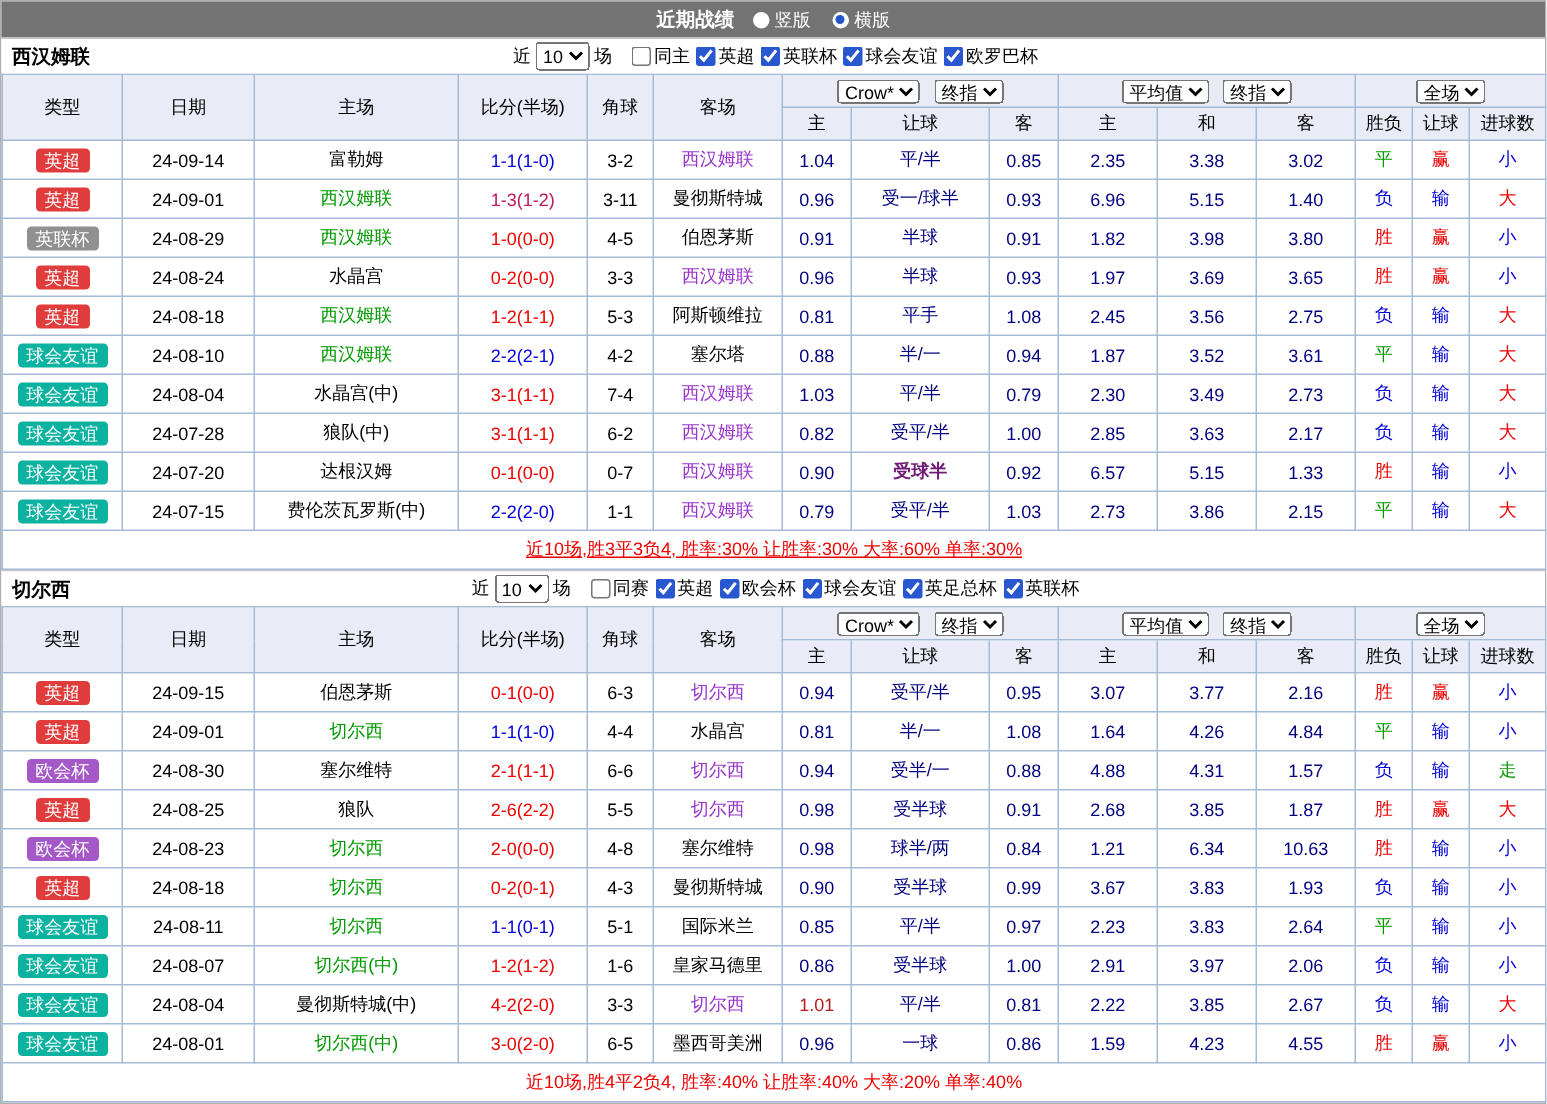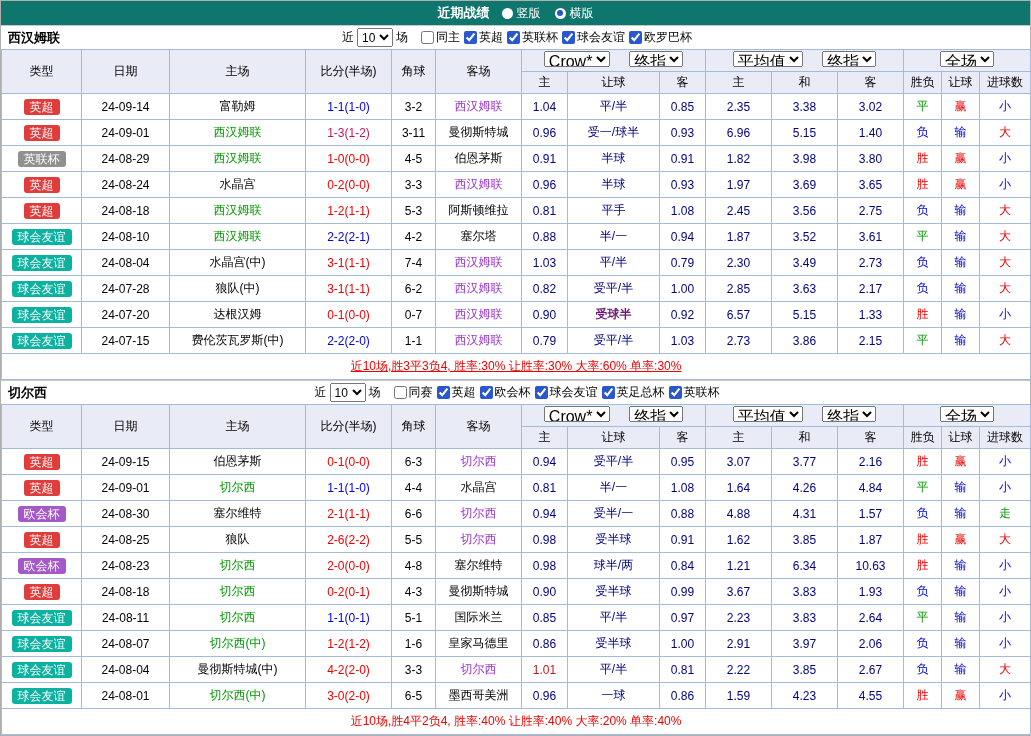--- a/index.html
+++ b/index.html
@@ -16,30 +16,30 @@
   .filter-row{position:relative;height:23px;display:flex;align-items:center;justify-content:center;background:#fff}
   .team-name{position:absolute;left:7px;top:0;line-height:23px;font-weight:bold;font-size:13px}
   .filters{display:inline-flex;align-items:center}
   .filters .lbl{margin:0 3px}
   .filters select{font-size:12px;height:19px}
   .cb{display:inline-flex;align-items:center;margin-left:2px}
   .cb input{width:13px;height:13px;margin:0 2px;accent-color:#2957cf}
   table.results{width:100%;border-collapse:collapse;table-layout:fixed}
   .results th,.results td{border:1px solid #a4bbd8;text-align:center;padding:0;white-space:nowrap;overflow:hidden}
   .results thead th{background:#e9ecf7;font-weight:normal;height:22px;font-size:12px}
-  .results thead select{font-size:16px;height:16px;margin:0 8px}
+  .results thead select{font-size:12px;height:16px;margin:0 3px}
   .results tbody td{height:26px;background:#fff}
   .results tfoot td{height:26px;background:#fff}
   .badge{display:inline-block;color:#fff;border-radius:3px;padding:1px 6px;line-height:14px;font-size:12px}
 </style>
 </head>
 <body>
 
 <div class="page">
-  <div class="title-bar" style="background: #0f766e;">
+  <div class="title-bar" style="background: #737373;">
     <span class="title">近期战绩</span>
     <span class="radio-group">
         <span class="radio">
           <span class="radio-circle"></span>
           <span>竖版</span>
         </span>
         <span class="radio">
           <span class="radio-circle on"></span>
           <span>横版</span>
         </span>
@@ -447,21 +447,21 @@
             <tr>
               <td><span class="badge" style="background: rgb(225, 60, 60);">英超</span></td>
               <td>24-08-25</td>
               <td>狼队</td>
               <td style="color: rgb(238, 0, 0);">2-6(2-2)</td>
               <td>5-5</td>
               <td style="color: rgb(153, 51, 204);">切尔西</td>
               <td style="color: rgb(0, 0, 128);">0.98</td>
               <td style="color: rgb(0, 0, 128);">受半球</td>
               <td style="color: rgb(0, 0, 128);">0.91</td>
-              <td style="color: rgb(0, 0, 128);">1.62</td>
+              <td style="color: rgb(0, 0, 128);">2.68</td>
               <td style="color: rgb(0, 0, 128);">3.85</td>
               <td style="color: rgb(0, 0, 128);">1.87</td>
               <td style="color: rgb(238, 0, 0);">胜</td>
               <td style="color: rgb(238, 0, 0);">赢</td>
               <td style="color: rgb(238, 0, 0);">大</td>
             </tr>
             <tr>
               <td><span class="badge" style="background: rgb(165, 88, 200);">欧会杯</span></td>
               <td>24-08-23</td>
               <td style="color: rgb(0, 153, 0);">切尔西</td>

